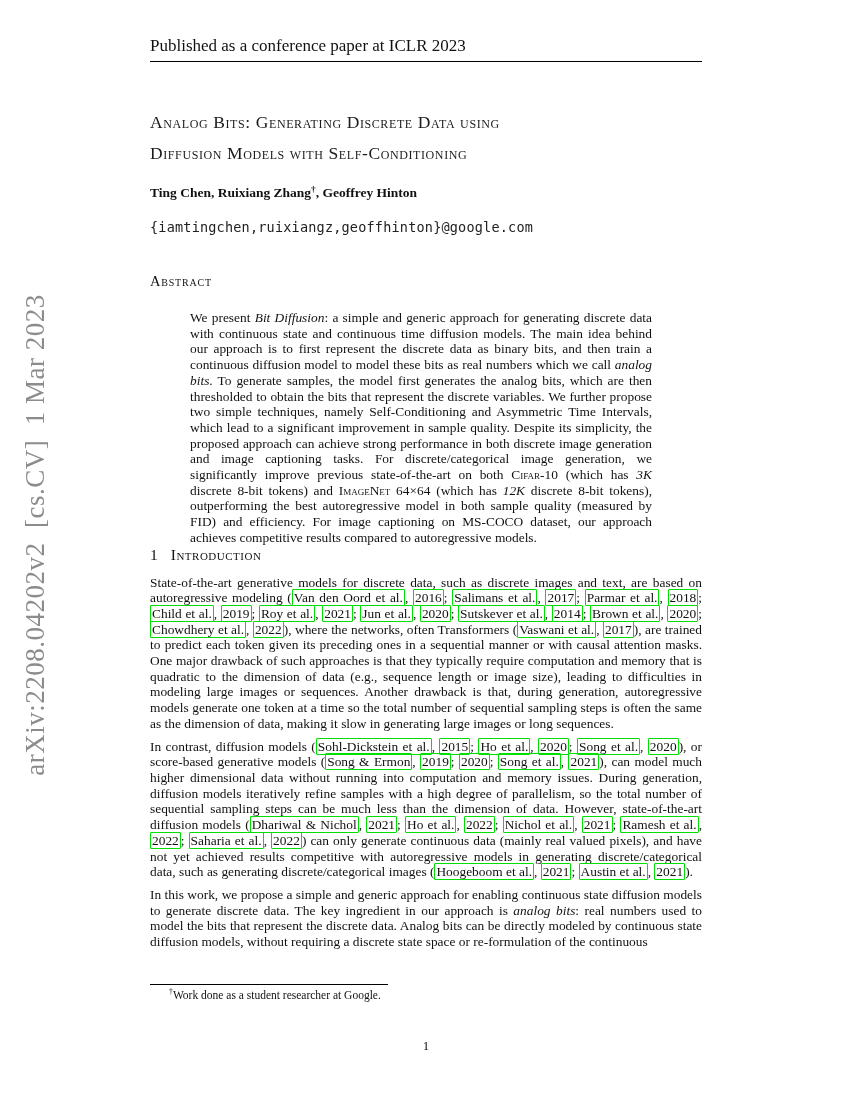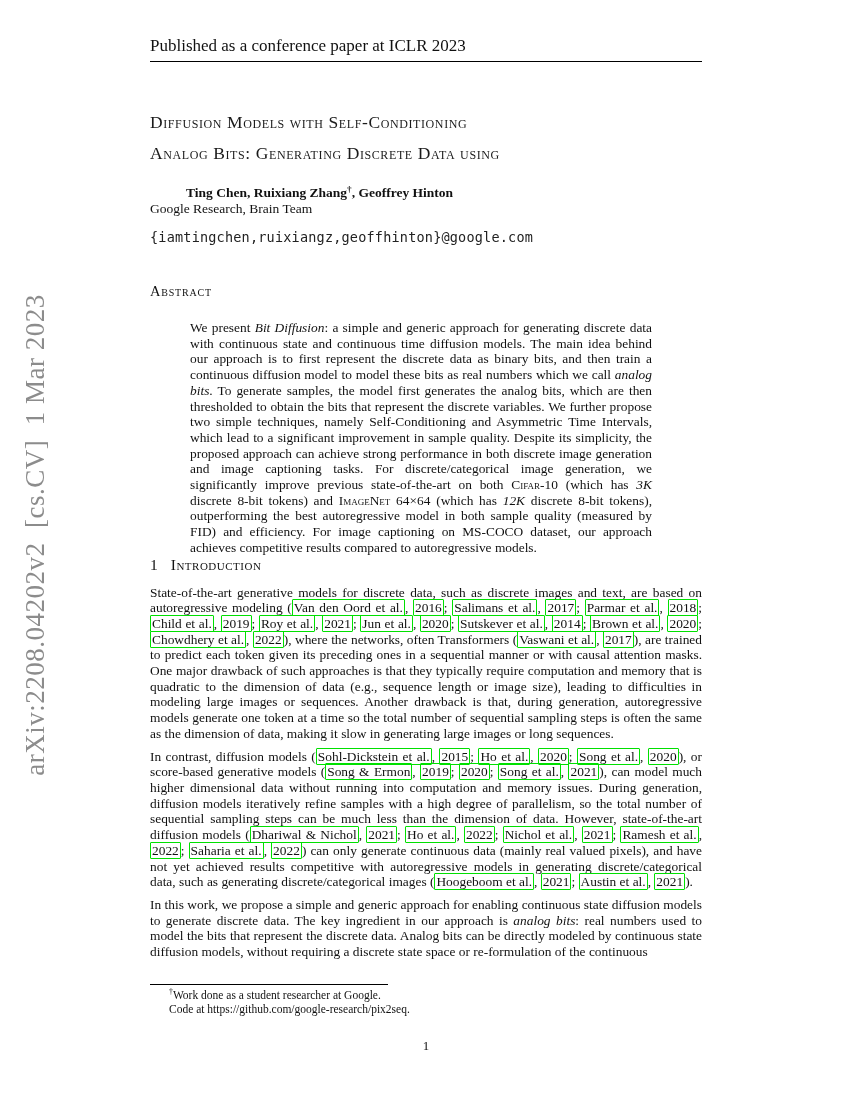--- a/index.html
+++ b/index.html
@@ -12,22 +12,22 @@
   .running-header { margin-top:36px; font-size:17px; }
   .header-rule { border:0; border-top:1.6px solid #000; margin-top:5px; }
 
   .title {
     margin:45px 0 0 0; font-weight:normal; font-variant:small-caps;
     font-size:17.5px; letter-spacing:0.6px; line-height:31px; color:#1a1a1a;
   }
   .title-line { display:block; }
 
   .authors { margin-top:16px; font-size:13.5px; line-height:16px; }
-  .author-names { font-weight:bold;margin-left:36px; }
-  .email { font-family:"DejaVu Sans Mono", monospace; font-size:13.5px; letter-spacing:0.2px; margin-top:12px; color:#222; }
+  .author-names { font-weight:bold; }
+  .email { font-family:"DejaVu Sans Mono", monospace; font-size:13.5px; letter-spacing:0.2px; margin-top:18px; color:#222; }
 
   .abstract { margin-top:38px; }
   .abstract-heading {
     text-align:left; font-variant:small-caps; font-size:14.5px; letter-spacing:0.8px;
   }
   .abstract-body {
     margin:20px 50px 0 40px; text-align:justify; font-size:13.4px; line-height:15.7px;
   }
 
   .section-heading { font-size:15.5px; }
@@ -65,27 +65,26 @@
 <div class="page">
 
   <div class="watermark">arXiv:2208.04202v2  [cs.CV]  1 Mar 2023</div>
 
   <div class="content">
 
     <div class="running-header">Published as a conference paper at ICLR 2023</div>
     <hr class="header-rule">
 
     <h1 class="title">
+      <span class="title-line">Analog Bits: Generating Discrete Data using</span>
       <span class="title-line">Diffusion Models with Self-Conditioning</span>
-      <span class="title-line">Analog Bits: Generating Discrete Data using</span>
     </h1>
 
     <div class="authors">
       <div class="author-names"><span>Ting Chen, Ruixiang Zhang</span><span class="seg-sup">†</span><span>, Geoffrey Hinton</span></div>
-      <div class="affiliation">Google Research, Brain Team</div>
       <div class="email">{iamtingchen,ruixiangz,geoffhinton}@google.com</div>
     </div>
 
     <div class="abstract">
       <div class="abstract-heading">Abstract</div>
       <p class="abstract-body"><span>We present </span><span class="seg-i">Bit Diffusion</span><span>: a simple and generic approach for generating discrete data with continuous state and continuous time diffusion models. The main idea behind our approach is to first represent the discrete data as binary bits, and then train a continuous diffusion model to model these bits as real numbers which we call </span><span class="seg-i">analog bits</span><span>. To generate samples, the model first generates the analog bits, which are then thresholded to obtain the bits that represent the discrete variables. We further propose two simple techniques, namely Self-Conditioning and Asymmetric Time Intervals, which lead to a significant improvement in sample quality. Despite its simplicity, the proposed approach can achieve strong performance in both discrete image generation and image captioning tasks. For discrete/categorical image generation, we significantly improve previous state-of-the-art on both </span><span class="seg-sc">Cifar</span><span>-10 (which has </span><span class="seg-m">3K</span><span> discrete 8-bit tokens) and </span><span class="seg-sc">ImageNet</span><span> 64×64 (which has </span><span class="seg-m">12K</span><span> discrete 8-bit tokens), outperforming the best autoregressive model in both sample quality (measured by FID) and efficiency. For image captioning on MS-COCO dataset, our approach achieves competitive results compared to autoregressive models.</span></p>
     </div>
 
     <div class="section-heading">
       <span class="sec-num">1</span><span class="sec-title">Introduction</span>
@@ -93,18 +92,17 @@
 
     <p class="body-par"><span>State-of-the-art generative models for discrete data, such as discrete images and text, are based on autoregressive modeling (</span><span class="seg-c">Van den Oord et al.</span><span>, </span><span class="seg-c">2016</span><span>; </span><span class="seg-c">Salimans et al.</span><span>, </span><span class="seg-c">2017</span><span>; </span><span class="seg-c">Parmar et al.</span><span>, </span><span class="seg-c">2018</span><span>; </span><span class="seg-c">Child et al.</span><span>, </span><span class="seg-c">2019</span><span>; </span><span class="seg-c">Roy et al.</span><span>, </span><span class="seg-c">2021</span><span>; </span><span class="seg-c">Jun et al.</span><span>, </span><span class="seg-c">2020</span><span>; </span><span class="seg-c">Sutskever et al.</span><span>, </span><span class="seg-c">2014</span><span>; </span><span class="seg-c">Brown et al.</span><span>, </span><span class="seg-c">2020</span><span>; </span><span class="seg-c">Chowdhery et al.</span><span>, </span><span class="seg-c">2022</span><span>), where the networks, often Transformers (</span><span class="seg-c">Vaswani et al.</span><span>, </span><span class="seg-c">2017</span><span>), are trained to predict each token given its preceding ones in a sequential manner or with causal attention masks. One major drawback of such approaches is that they typically require computation and memory that is quadratic to the dimension of data (e.g., sequence length or image size), leading to difficulties in modeling large images or sequences. Another drawback is that, during generation, autoregressive models generate one token at a time so the total number of sequential sampling steps is often the same as the dimension of data, making it slow in generating large images or long sequences.</span></p>
     <p class="body-par"><span>In contrast, diffusion models (</span><span class="seg-c">Sohl-Dickstein et al.</span><span>, </span><span class="seg-c">2015</span><span>; </span><span class="seg-c">Ho et al.</span><span>, </span><span class="seg-c">2020</span><span>; </span><span class="seg-c">Song et al.</span><span>, </span><span class="seg-c">2020</span><span>), or score-based generative models (</span><span class="seg-c">Song &amp; Ermon</span><span>, </span><span class="seg-c">2019</span><span>; </span><span class="seg-c">2020</span><span>; </span><span class="seg-c">Song et al.</span><span>, </span><span class="seg-c">2021</span><span>), can model much higher dimensional data without running into computation and memory issues. During generation, diffusion models iteratively refine samples with a high degree of parallelism, so the total number of sequential sampling steps can be much less than the dimension of data. However, state-of-the-art diffusion models (</span><span class="seg-c">Dhariwal &amp; Nichol</span><span>, </span><span class="seg-c">2021</span><span>; </span><span class="seg-c">Ho et al.</span><span>, </span><span class="seg-c">2022</span><span>; </span><span class="seg-c">Nichol et al.</span><span>, </span><span class="seg-c">2021</span><span>; </span><span class="seg-c">Ramesh et al.</span><span>, </span><span class="seg-c">2022</span><span>; </span><span class="seg-c">Saharia et al.</span><span>, </span><span class="seg-c">2022</span><span>) can only generate continuous data (mainly real valued pixels), and have not yet achieved results competitive with autoregressive models in generating discrete/categorical data, such as generating discrete/categorical images (</span><span class="seg-c">Hoogeboom et al.</span><span>, </span><span class="seg-c">2021</span><span>; </span><span class="seg-c">Austin et al.</span><span>, </span><span class="seg-c">2021</span><span>).</span></p>
     <p class="body-par"><span>In this work, we propose a simple and generic approach for enabling continuous state diffusion models to generate discrete data. The key ingredient in our approach is </span><span class="seg-i">analog bits</span><span>: real numbers used to model the bits that represent the discrete data. Analog bits can be directly modeled by continuous state diffusion models, without requiring a discrete state space or re-formulation of the continuous</span></p>
 
   </div>
 
   <div class="footnote">
     <hr class="footnote-rule">
     <div class="footnote-line"><span class="seg-sup">†</span><span>Work done as a student researcher at Google.</span></div>
-    <div class="footnote-line">Code at https://github.com/google-research/pix2seq.</div>
   </div>
 
   <div class="page-number">1</div>
 
 </div>
 
 </body></html>

